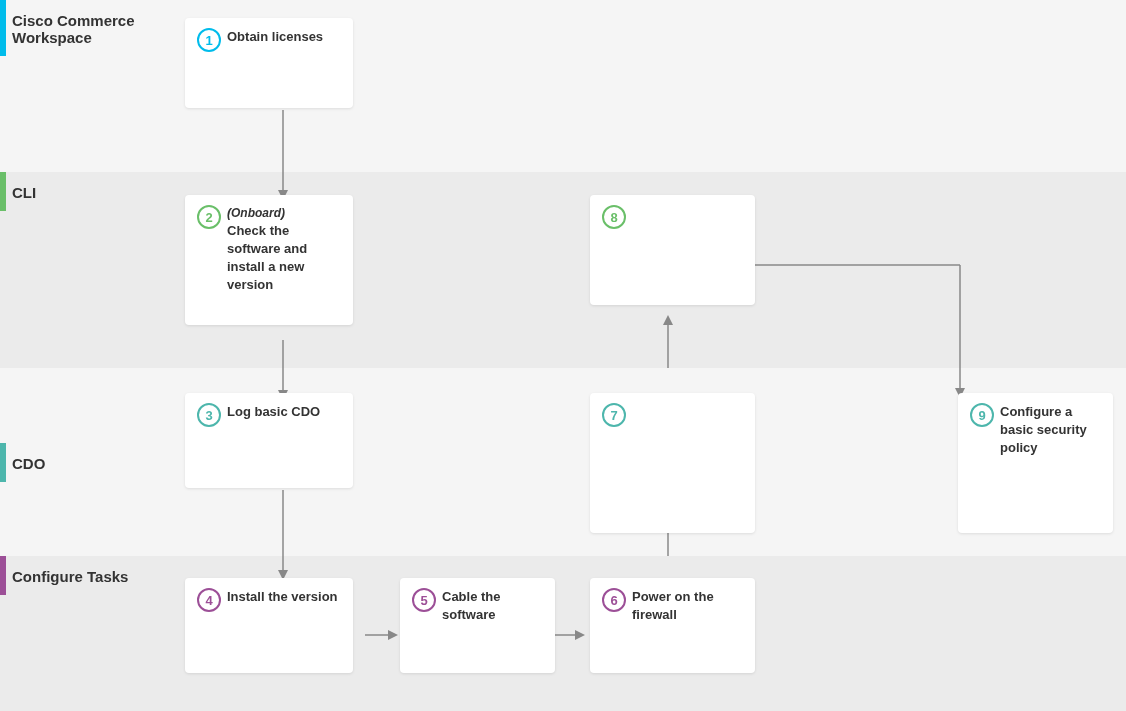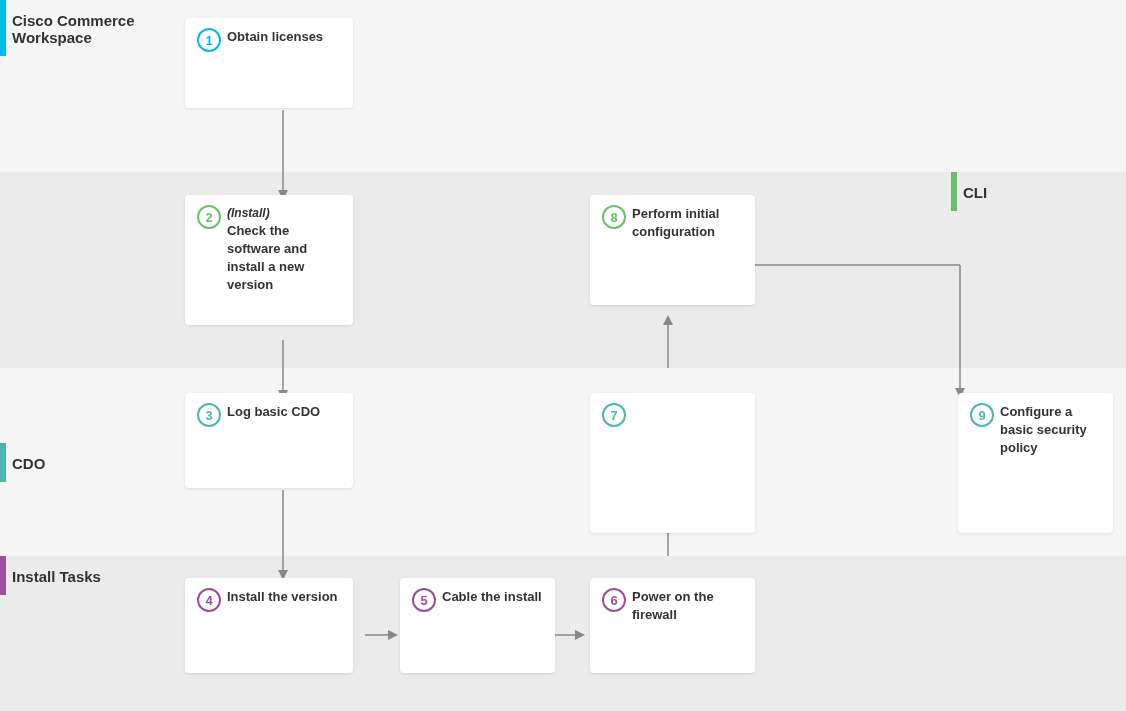--- a/index.html
+++ b/index.html
@@ -47,21 +47,21 @@
       width: 6px;
     }
 
     .band-cisco .row-label::before { background: #00bceb; }
     .band-cli .row-label::before { background: #6abf69; }
     .band-cdo .row-label::before { background: #4db6ac; }
     .band-physical .row-label::before { background: #9c4f97; }
 
     
     .band-cisco { top: 0; height: 172px; background: #f5f5f5; }
-    .band-cli { top: 172px; height: 196px; background: #ebebeb; justify-content: flex-end; }
+    .band-cli { top: 172px; height: 196px; background: #ebebeb; }
     .band-cdo { top: 368px; height: 188px; background: #f5f5f5; align-items: center; }
     .band-physical { top: 556px; height: 155px; background: #ebebeb; }
 
     
     .divider {
       position: absolute;
       left: 0;
       right: 0;
       height: 1px;
       background: #ccc;
@@ -137,21 +137,21 @@
   <div class="divider" style="top:172px;"></div>
   <div class="row-band band-cli">
     <div class="row-label">CLI</div>
   </div>
   <div class="divider" style="top:368px;"></div>
   <div class="row-band band-cdo">
     <div class="row-label">CDO</div>
   </div>
   <div class="divider" style="top:556px;"></div>
   <div class="row-band band-physical">
-    <div class="row-label">Install Tasks</div>
+    <div class="row-label">Configure Tasks</div>
   </div>
 
   <svg class="svg-arrows">
 
     <line x1="283" y1="110" x2="283" y2="195" stroke="#888" stroke-width="1.5"></line>
     <polygon points="278,190 283,200 288,190" fill="#888"></polygon>
 
     <line x1="283" y1="340" x2="283" y2="395" stroke="#888" stroke-width="1.5"></line>
     <polygon points="278,390 283,400 288,390" fill="#888"></polygon>
 
@@ -180,21 +180,21 @@
     <div class="step-header">
       <span class="step-number num-blue">1</span>
       <span class="step-text">Obtain licenses</span>
     </div>
   </div>
 
   <div class="step-box" style="left:185px; top:195px; width:168px; min-height:130px;">
     <div class="step-header">
       <span class="step-number num-green">2</span>
       <span class="step-text">
-        <span class="step-italic">(Install)</span>
+        <span class="step-italic">(Onboard)</span>
         <span>Check the software and install a new version</span>
       </span>
     </div>
   </div>
 
   <div class="step-box" style="left:185px; top:393px; width:168px; min-height:95px;">
     <div class="step-header">
       <span class="step-number num-teal">3</span>
       <span class="step-text">Log basic CDO</span>
     </div>
@@ -203,41 +203,40 @@
   <div class="step-box" style="left:185px; top:578px; width:168px; min-height:95px;">
     <div class="step-header">
       <span class="step-number num-purple">4</span>
       <span class="step-text">Install the version</span>
     </div>
   </div>
 
   <div class="step-box" style="left:400px; top:578px; width:155px; min-height:95px;">
     <div class="step-header">
       <span class="step-number num-purple">5</span>
-      <span class="step-text">Cable the install</span>
+      <span class="step-text">Cable the software</span>
     </div>
   </div>
 
   <div class="step-box" style="left:590px; top:578px; width:165px; min-height:95px;">
     <div class="step-header">
       <span class="step-number num-purple">6</span>
       <span class="step-text">Power on the firewall</span>
     </div>
   </div>
 
   <div class="step-box" style="left:590px; top:393px; width:165px; min-height:140px;">
     <div class="step-header">
       <span class="step-number num-teal">7</span>
     </div>
   </div>
 
   <div class="step-box" style="left:590px; top:195px; width:165px; min-height:110px;">
     <div class="step-header">
       <span class="step-number num-green">8</span>
-      <span class="step-text">Perform initial configuration</span>
     </div>
   </div>
 
   <div class="step-box" style="left:958px; top:393px; width:155px; min-height:140px;">
     <div class="step-header">
       <span class="step-number num-teal">9</span>
       <span class="step-text">Configure a basic security policy</span>
     </div>
   </div>
 

